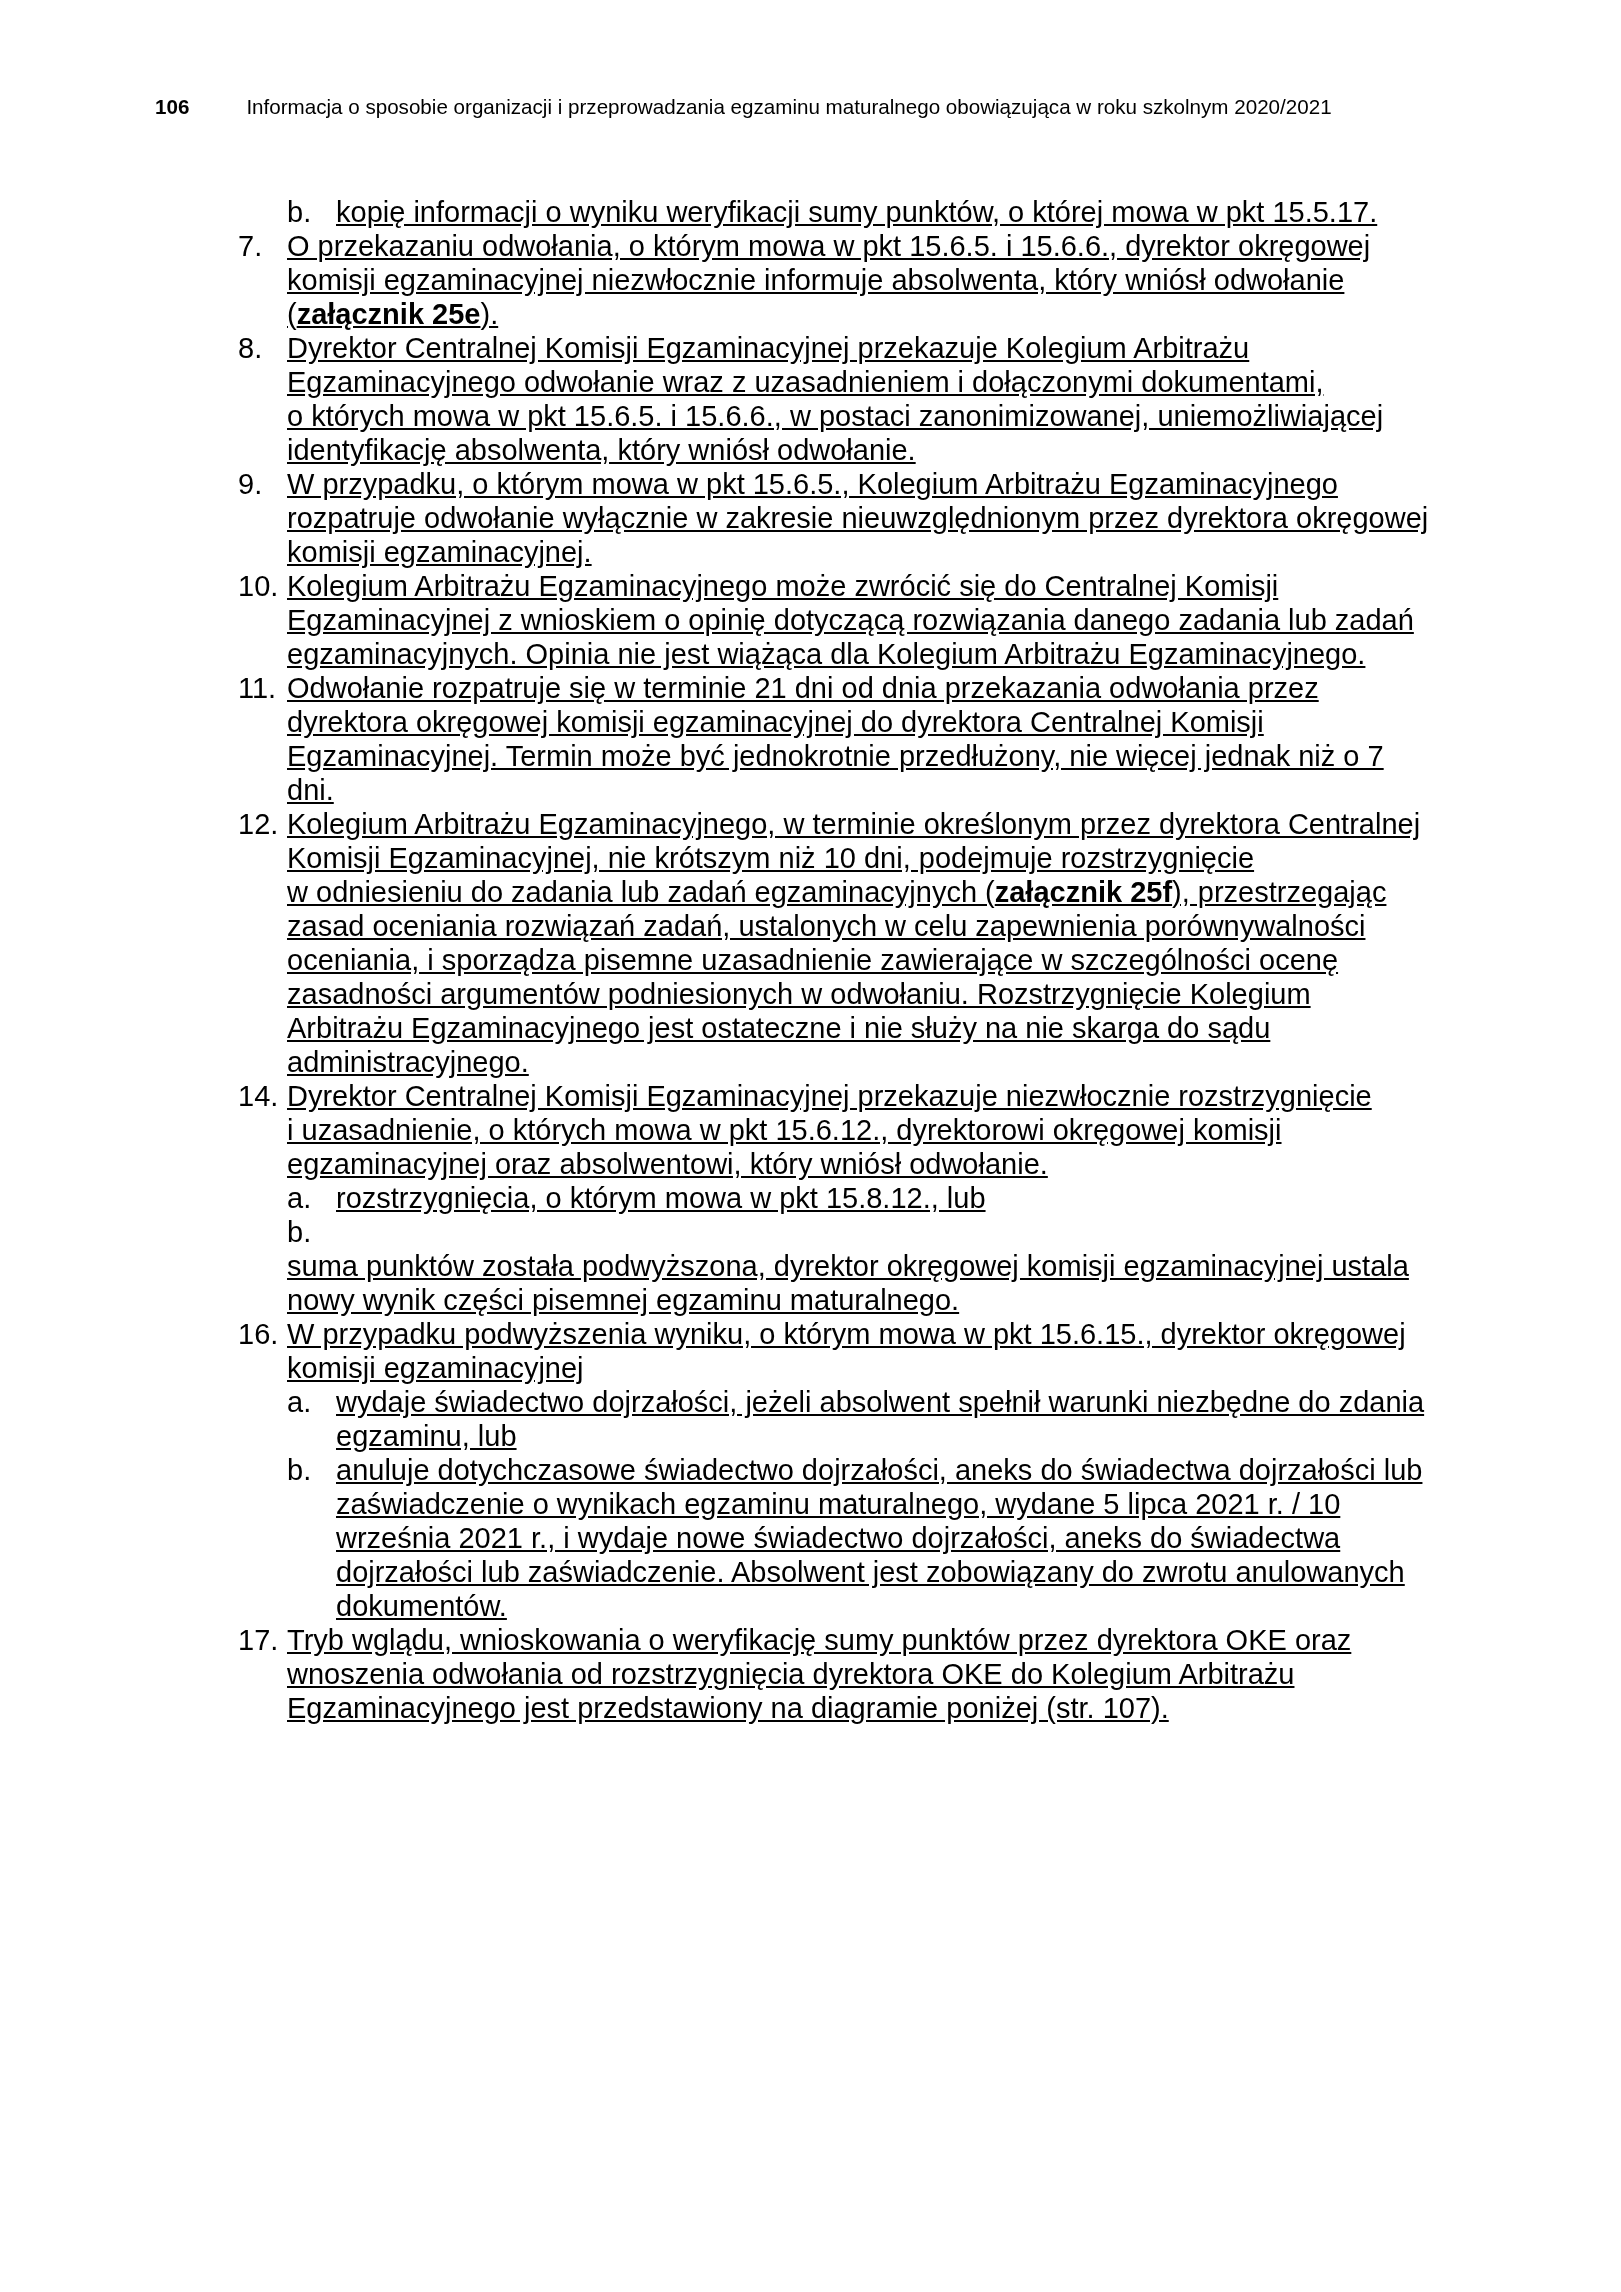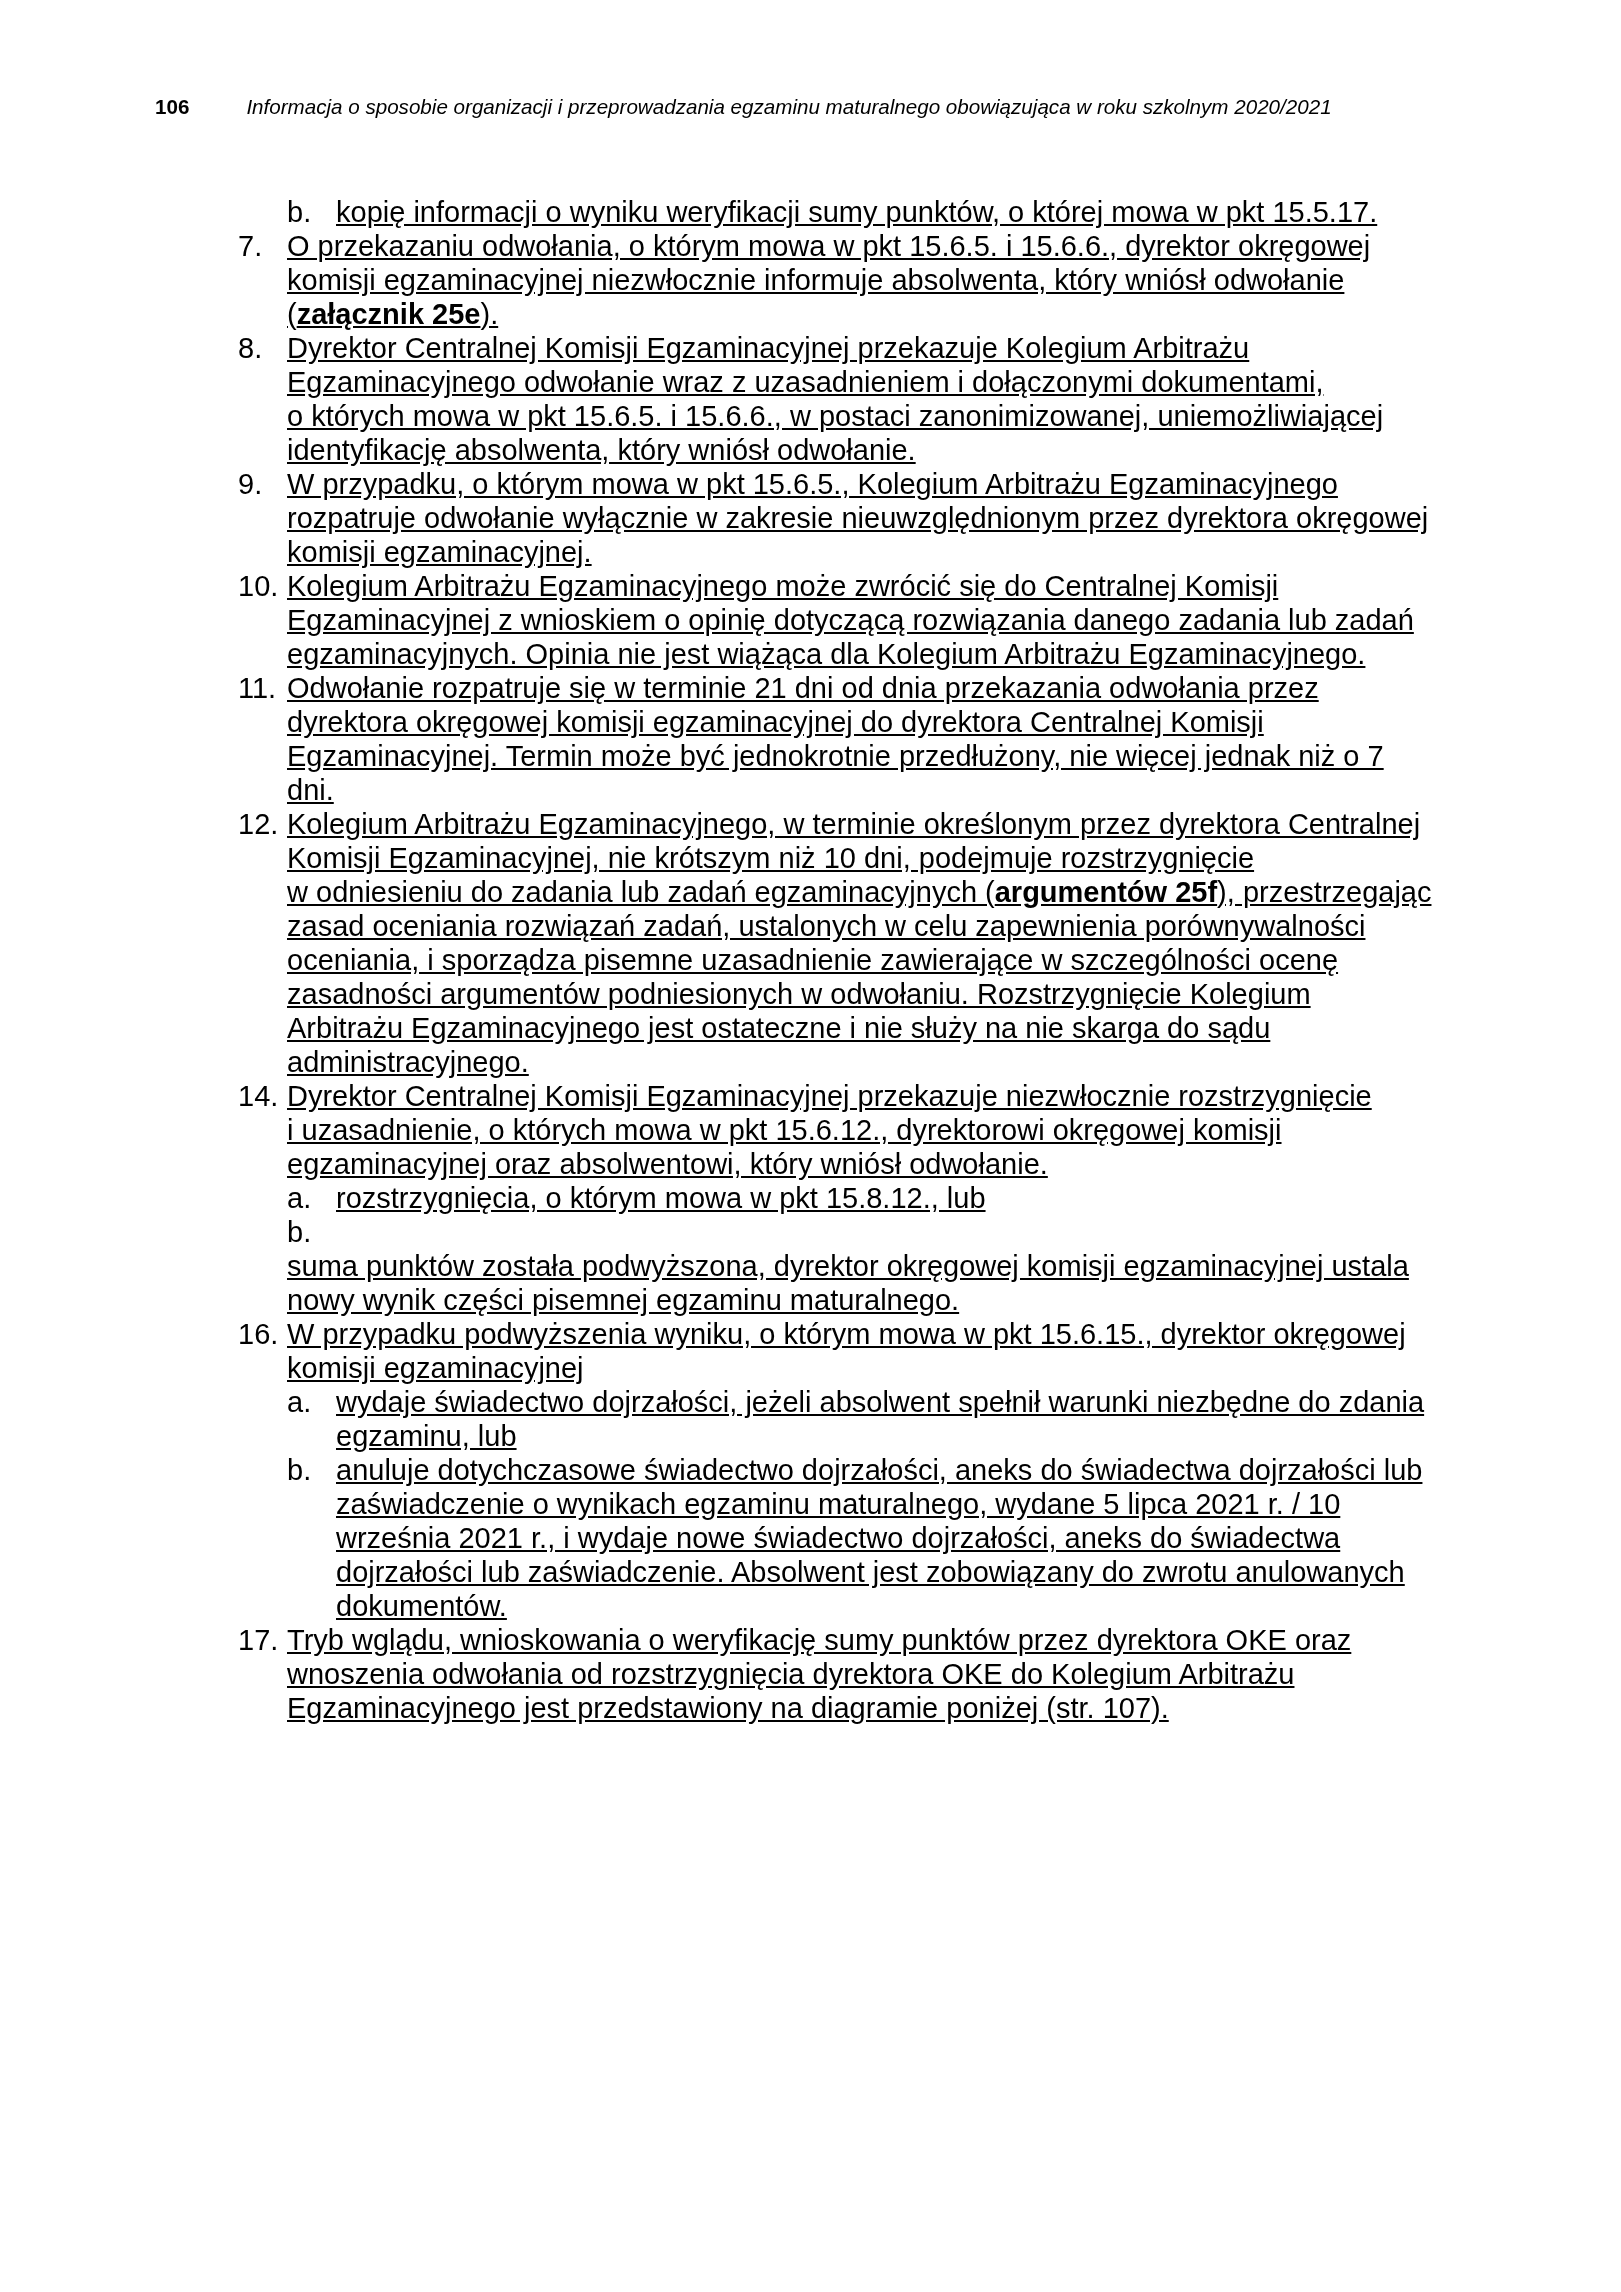--- a/index.html
+++ b/index.html
@@ -25,21 +25,20 @@
     top: 95px;
     left: 155px;
     font-size: 20.6px;
     line-height: 24.5px;
     white-space: nowrap;
   }
   .page-num {
     font-weight: bold;
   }
   .header-title {
-    font-style: italic;
     margin-left: 57px;
   }
   .list {
     position: absolute;
     top: 195px;
     left: 238px;
     font-size: 29px;
     line-height: 34px;
     letter-spacing: 0px;
   }
@@ -103,21 +102,21 @@
         <span class="marker">11.</span>
         <span class="text"><span>Odwołanie rozpatruje się w terminie 21 dni od dnia przekazania odwołania przez
 dyrektora okręgowej komisji egzaminacyjnej do dyrektora Centralnej Komisji
 Egzaminacyjnej. Termin może być jednokrotnie przedłużony, nie więcej jednak niż o 7
 dni.</span></span>
       </div>
       <div class="row">
         <span class="marker">12.</span>
         <span class="text"><span>Kolegium Arbitrażu Egzaminacyjnego, w terminie określonym przez dyrektora Centralnej
 Komisji Egzaminacyjnej, nie krótszym niż 10 dni, podejmuje rozstrzygnięcie
-w odniesieniu do zadania lub zadań egzaminacyjnych (</span><b>argumentów 25f</b><span>), przestrzegając
+w odniesieniu do zadania lub zadań egzaminacyjnych (</span><b>załącznik 25f</b><span>), przestrzegając
 zasad oceniania rozwiązań zadań, ustalonych w celu zapewnienia porównywalności
 oceniania, i sporządza pisemne uzasadnienie zawierające w szczególności ocenę
 zasadności argumentów podniesionych w odwołaniu. Rozstrzygnięcie Kolegium
 Arbitrażu Egzaminacyjnego jest ostateczne i nie służy na nie skarga do sądu
 administracyjnego.</span></span>
       </div>
       <div class="row">
         <span class="marker">14.</span>
         <span class="text"><span>Dyrektor Centralnej Komisji Egzaminacyjnej przekazuje niezwłocznie rozstrzygnięcie
 i uzasadnienie, o których mowa w pkt 15.6.12., dyrektorowi okręgowej komisji

